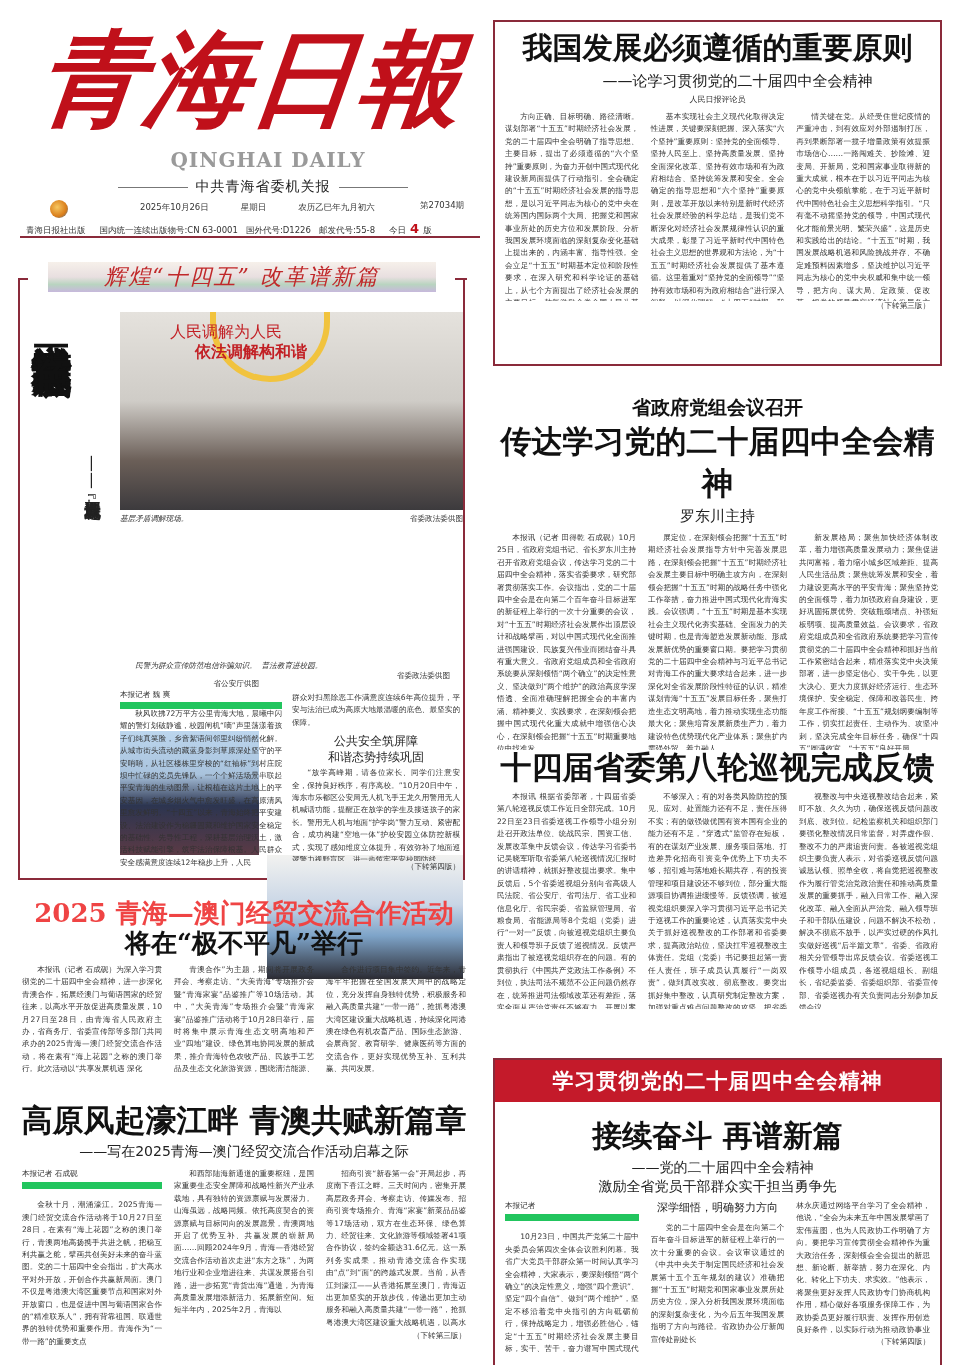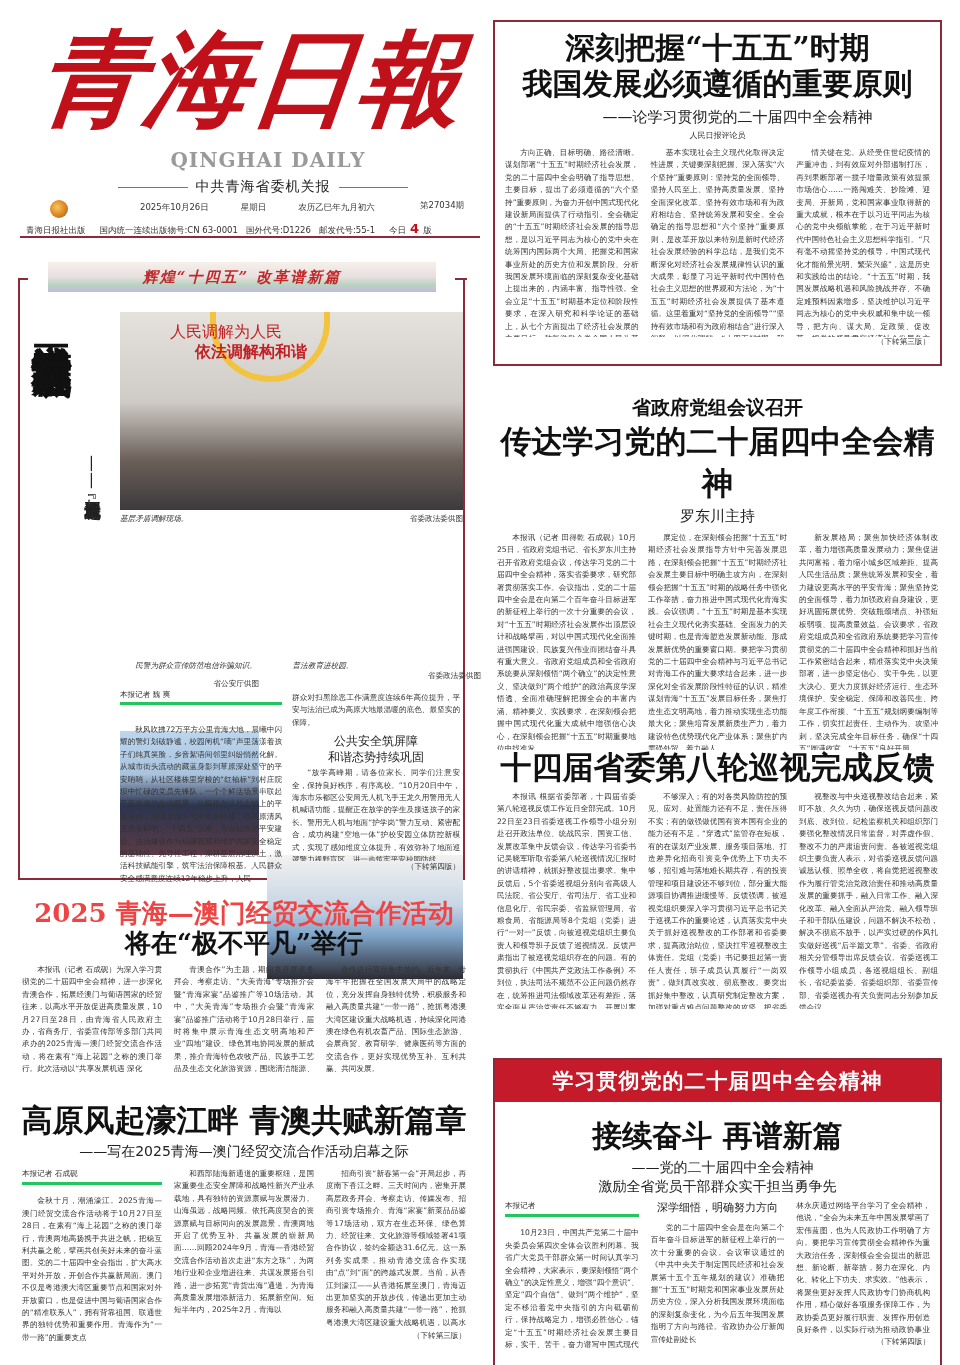--- a/index.html
+++ b/index.html
@@ -5,21 +5,21 @@
   * { box-sizing: border-box; margin: 0; padding: 0; }
   body { width: 960px; height: 1365px; background: #fff; font-family: "DejaVu Sans", sans-serif; color: #222; position: relative; overflow: hidden; }
   .abs { position: absolute; }
   .serif { font-family: "DejaVu Serif", serif; }
   .body-text { font-size: 7.6px; line-height: 12.4px; color: #333; text-align: justify; }
   .body-text p { text-indent: 2em; }
   .cols3 { display: grid; grid-template-columns: 1fr 1fr 1fr; column-gap: 12px; }
   .framed { border: 2px solid #8a2a3a; }
   .photo { background: linear-gradient(160deg,#bfc3c6,#8d8f90 60%,#5c5d60); position: relative; overflow: hidden; }
   .caption { font-size: 7.6px; color: #333; display: flex; justify-content: space-between; }
-  .byline { font-size: 7.6px; color: #333; border-bottom: 3px solid #22c55e; padding-bottom: 2px; }
+  .byline { font-size: 7.6px; color: #333; border-bottom: 7px solid #22c55e; padding-bottom: 2px; }
   .subhead { font-size: 12px; text-align: center; color: #222; line-height: 16px; }
   .cont { text-align: right; font-size: 7.6px; color: #333; }
 </style>
 </head>
 <body>
 
 <div class="abs" style="left:18px;top:10px;width:468px;height:228px;">
   <div class="abs serif" style="left:22px;top:4px;font-size:104px;line-height:130px;letter-spacing:2px;color:#c0101a;font-weight:bold;font-style:italic;transform:skewX(-6deg);">青海日報</div>
   <div class="abs serif" style="left:150px;top:138px;width:200px;text-align:center;font-size:20px;font-weight:bold;color:#9a9a9a;letter-spacing:1px;">QINGHAI DAILY</div>
   <div class="abs" style="left:100px;top:168px;width:290px;height:18px;display:flex;align-items:center;gap:8px;">
@@ -31,43 +31,42 @@
   <div class="abs" style="left:122px;top:192px;font-size:8.5px;color:#333;display:flex;gap:32px;">
     <span>2025年10月26日</span>
     <span>星期日</span>
     <span>农历乙巳年九月初六</span>
   </div>
   <div class="abs" style="left:402px;top:190px;font-size:8.5px;color:#333;">第27034期</div>
   <div class="abs" style="left:8px;top:211px;width:460px;font-size:8.5px;color:#333;display:flex;align-items:baseline;">
     <span style="margin-right:14px;">青海日报社出版</span>
     <span style="margin-right:8px;">国内统一连续出版物号:CN 63-0001</span>
     <span style="margin-right:8px;">国外代号:D1226</span>
-    <span style="margin-right:14px;">邮发代号:55-1</span>
+    <span style="margin-right:14px;">邮发代号:55-8</span>
     <span>今日</span>
     <span style="color:#c0101a;font-weight:bold;font-size:13px;margin:0 4px;">4</span>
     <span>版</span>
   </div>
   <div class="abs" style="left:2px;top:226px;width:460px;height:2px;background:#8a2a3a;"></div>
 </div>
 
 <div class="abs framed" style="left:493px;top:20px;width:449px;height:346px;padding:8px 10px;">
-  <div class="serif" style="text-align:center;font-size:30px;font-weight:bold;line-height:36px;color:#111;">深刻把握“十五五”时期</div>
   <div class="serif" style="text-align:center;font-size:30px;font-weight:bold;line-height:36px;color:#111;">我国发展必须遵循的重要原则</div>
   <div style="text-align:center;font-size:15px;line-height:22px;color:#222;margin-top:4px;padding-left:40px;">——论学习贯彻党的二十届四中全会精神</div>
   <div style="text-align:center;font-size:8px;color:#333;margin:2px 0 6px;">人民日报评论员</div>
   <div class="cols3 body-text" style="height:190px;overflow:hidden;">
     <p>方向正确、目标明确、路径清晰。谋划部署“十五五”时期经济社会发展，党的二十届四中全会明确了指导思想、主要目标，提出了必须遵循的“六个坚持”重要原则，为奋力开创中国式现代化建设新局面提供了行动指引。全会确定的“十五五”时期经济社会发展的指导思想，是以习近平同志为核心的党中央在统筹国内国际两个大局、把握党和国家事业所处的历史方位和发展阶段、分析我国发展环境面临的深刻复杂变化基础上提出来的，内涵丰富、指导性强。全会立足“十五五”时期基本定位和阶段性要求，在深入研究和科学论证的基础上，从七个方面提出了经济社会发展的主要目标，鼓舞激励全党全国人民为基本实现社会主义现代化而不懈奋斗。贯彻指导思想、实现主要目标，确保</p>
     <p>基本实现社会主义现代化取得决定性进展，关键要深刻把握、深入落实“六个坚持”重要原则：坚持党的全面领导、坚持人民至上、坚持高质量发展、坚持全面深化改革、坚持有效市场和有为政府相结合、坚持统筹发展和安全。全会确定的指导思想和“六个坚持”重要原则，是改革开放以来特别是新时代经济社会发展经验的科学总结，是我们党不断深化对经济社会发展规律性认识的重大成果，彰显了习近平新时代中国特色社会主义思想的世界观和方法论，为“十五五”时期经济社会发展提供了基本遵循。这里着重对“坚持党的全面领导”“坚持有效市场和有为政府相结合”进行深入阐释，以深化理解。“十四五”时期，我们都亲历和见证了我国发展历程的极不寻常、极不平凡，更加深刻地领悟到为什么办好中国的事</p>
     <p>情关键在党。从经受住世纪疫情的严重冲击，到有效应对外部遏制打压，再到果断部署一揽子增量政策有效提振市场信心……一路闯难关、抄险滩、迎变局、开新局，党和国家事业取得新的重大成就，根本在于以习近平同志为核心的党中央领航掌舵，在于习近平新时代中国特色社会主义思想科学指引。“只有毫不动摇坚持党的领导，中国式现代化才能前景光明、繁荣兴盛”，这是历史和实践给出的结论。“十五五”时期，我国发展战略机遇和风险挑战并存、不确定难预料因素增多，坚决维护以习近平同志为核心的党中央权威和集中统一领导，把方向、谋大局、定政策、促改革，把党的领导贯穿经济社会发展各方面全过程，就能为推进中国式现代化提供根本保证。</p>
   </div>
   <div class="cont">（下转第三版）</div>
 </div>
 
 <div class="abs" style="left:48px;top:262px;width:388px;height:30px;background:linear-gradient(180deg,#f6f0ea 0%,#e8dfe0 50%,#b9d4c0 75%,#c7b8dc 100%);display:flex;align-items:center;justify-content:center;">
-  <span class="serif" style="font-size:15px;font-weight:bold;color:#c0282a;letter-spacing:2px;font-style:italic;">辉煌“十四五” 改革谱新篇</span>
+  <span class="serif" style="font-size:22px;font-weight:normal;color:#c0282a;letter-spacing:2px;font-style:italic;">辉煌“十四五” 改革谱新篇</span>
 </div>
 <div class="abs" style="left:18px;top:278px;width:447px;height:602px;border:2px solid #8a2a3a;border-top:none;"></div>
 <div class="abs" style="left:18px;top:278px;width:10px;height:2px;background:#8a2a3a;"></div>
 <div class="abs" style="left:455px;top:278px;width:12px;height:2px;background:#8a2a3a;"></div>
 
 <div class="abs serif" style="left:30px;top:312px;width:44px;writing-mode:vertical-rl;font-size:40px;font-weight:bold;line-height:44px;letter-spacing:1px;color:#111;">平安法治铺就大美青海幸福底色</div>
 <div class="abs" style="left:82px;top:455px;width:22px;writing-mode:vertical-rl;font-size:17px;line-height:22px;color:#222;">——青海『十四五』发展成就巡礼之三</div>
 
 <div class="abs photo" style="left:120px;top:312px;width:343px;height:198px;background:linear-gradient(180deg,#e5e2dd 0%,#cfccc7 45%,#6b5f58 75%,#3c3a3d 100%);">
   <div class="abs" style="left:90px;top:-20px;width:120px;height:90px;border-radius:0 0 60px 60px;border:6px solid #f1c33e;border-top:none;"></div>
@@ -78,27 +77,27 @@
   <span style="font-style:italic;">基层矛盾调解现场。</span>
   <span>省委政法委供图</span>
 </div>
 
 <div class="abs photo" style="left:120px;top:533px;width:139px;height:124px;background:linear-gradient(180deg,#bcd6ee 0%,#a9c3dd 35%,#2c3550 60%,#5b3a45 100%);"></div>
 <div class="abs photo" style="left:267px;top:533px;width:196px;height:124px;background:linear-gradient(180deg,#f2f2f0 0%,#c9d6e6 40%,#7ea4c9 65%,#2b2b33 100%);"></div>
 <div class="abs caption" style="left:120px;top:661px;width:139px;flex-wrap:wrap;gap:8px;">
   <span style="font-style:italic;width:100%;text-indent:2em;">民警为群众宣传防范电信诈骗知识。</span>
   <span style="margin-left:auto;">省公安厅供图</span>
 </div>
-<div class="abs caption" style="left:285px;top:661px;width:196px;flex-wrap:wrap;">
+<div class="abs caption" style="left:254px;top:661px;width:196px;flex-wrap:wrap;">
   <span style="font-style:italic;width:100%;text-indent:1em;">普法教育进校园。</span>
   <span style="margin-left:auto;">省委政法委供图</span>
 </div>
 
 <div class="abs byline" style="left:120px;top:690px;width:162px;">本报记者 魏 爽</div>
-<div class="abs body-text" style="left:120px;top:724px;width:162px;height:160px;overflow:hidden;">
+<div class="abs body-text" style="left:120px;top:708px;width:162px;height:160px;overflow:hidden;">
   <p>秋风吹拂72万平方公里青海大地，晨曦中闪耀的警灯划破静谧，校园闸机“嘀”声里荡漾着孩子们纯真笑脸，乡音絮语间邻里纠纷悄然化解。从城市街头流动的藏蓝身影到草原深处坚守的平安哨哨，从社区楼栋里穿梭的“红袖标”到村庄院坝中忙碌的党员先锋队，一个个鲜活场景串联起平安青海的生动图景，让根植在这片土地上的平安基因，在城乡烟火气中愈发旺盛，在高原清风里愈发鲜明。“十四五”以来，青海始终把平安建设、法治建设作为稳疆固藏和维护国家安全稳定的基础性、先导性工程，深耕基层治理沃土，激活科技赋能引擎，筑牢法治保障根基。人民群众安全感满意度连续12年稳步上升，人民</p>
 </div>
 <div class="abs body-text" style="left:292px;top:692px;width:168px;height:186px;overflow:hidden;">
   <div>群众对扫黑除恶工作满意度连续6年高位提升，平安与法治已成为高原大地最温暖的底色、最坚实的保障。</div>
   <div class="subhead" style="margin-top:4px;">公共安全筑屏障</div>
   <div class="subhead" style="margin-bottom:2px;">和谐态势持续巩固</div>
   <p style="height:94px;overflow:hidden;">“放学高峰期，请各位家长、同学们注意安全，保持良好秩序，有序离校。”10月20日中午，海东市乐都区公安局无人机飞手王龙久用警用无人机喊话功能，提醒正在放学的学生及接送孩子的家长。警用无人机与地面“护学岗”警力互动、紧密配合，成功构建“空地一体”护校安园立体防控新模式，实现了感知维度立体提升，有效弥补了地面巡逻警力视野盲区，进一步筑牢平安校园防线。</p>
   <div class="cont">（下转第四版）</div>
 </div>
 

